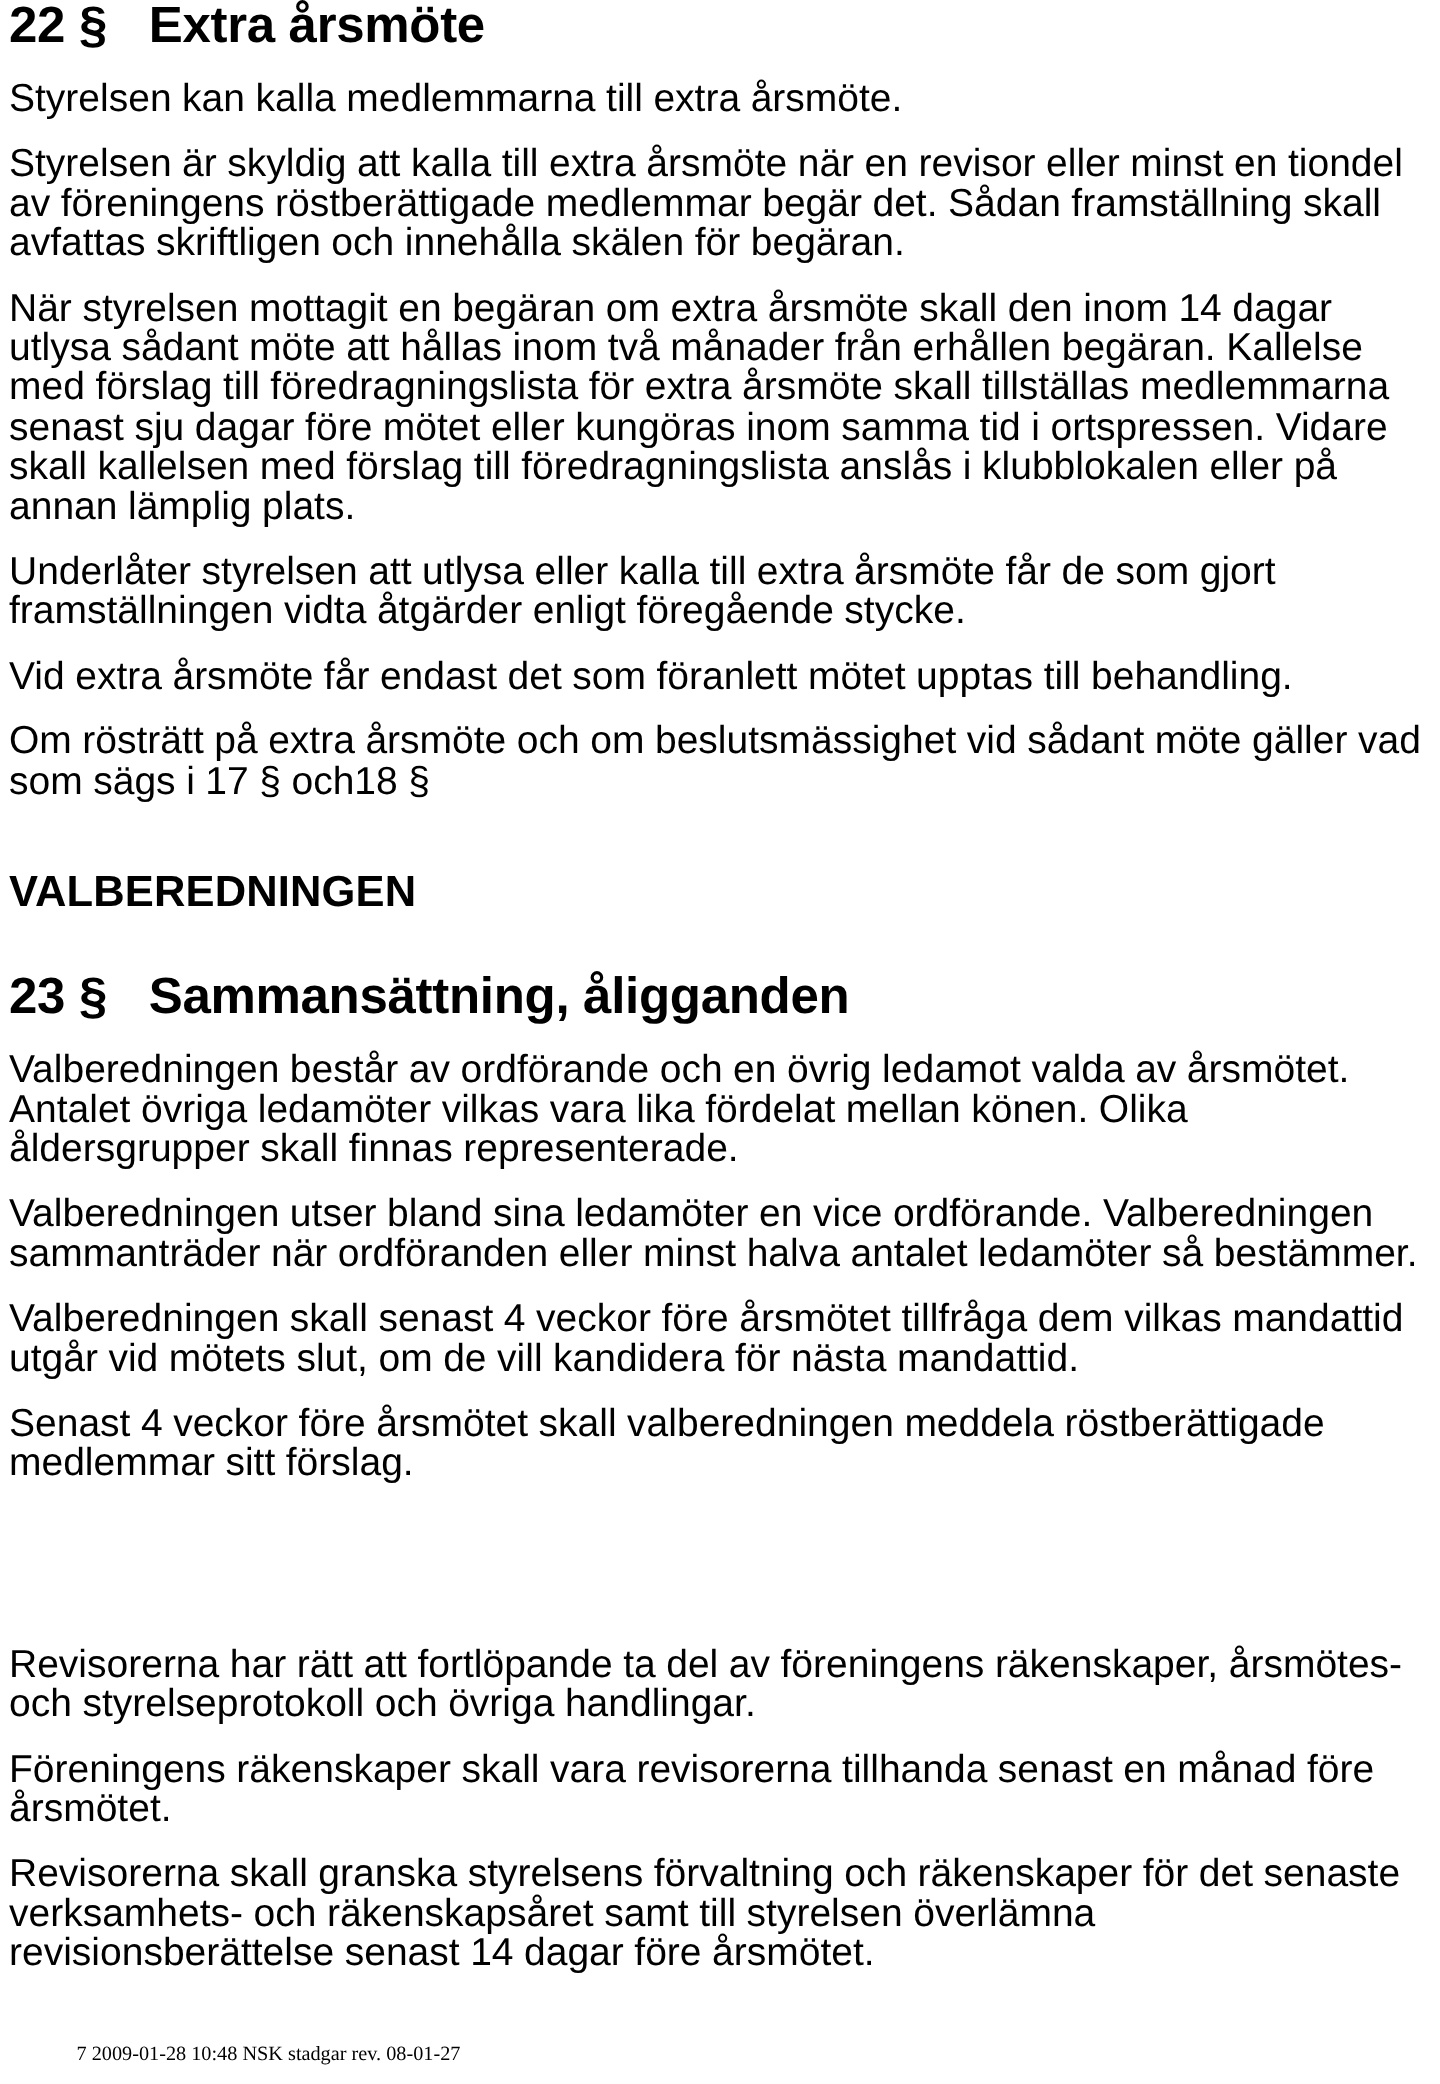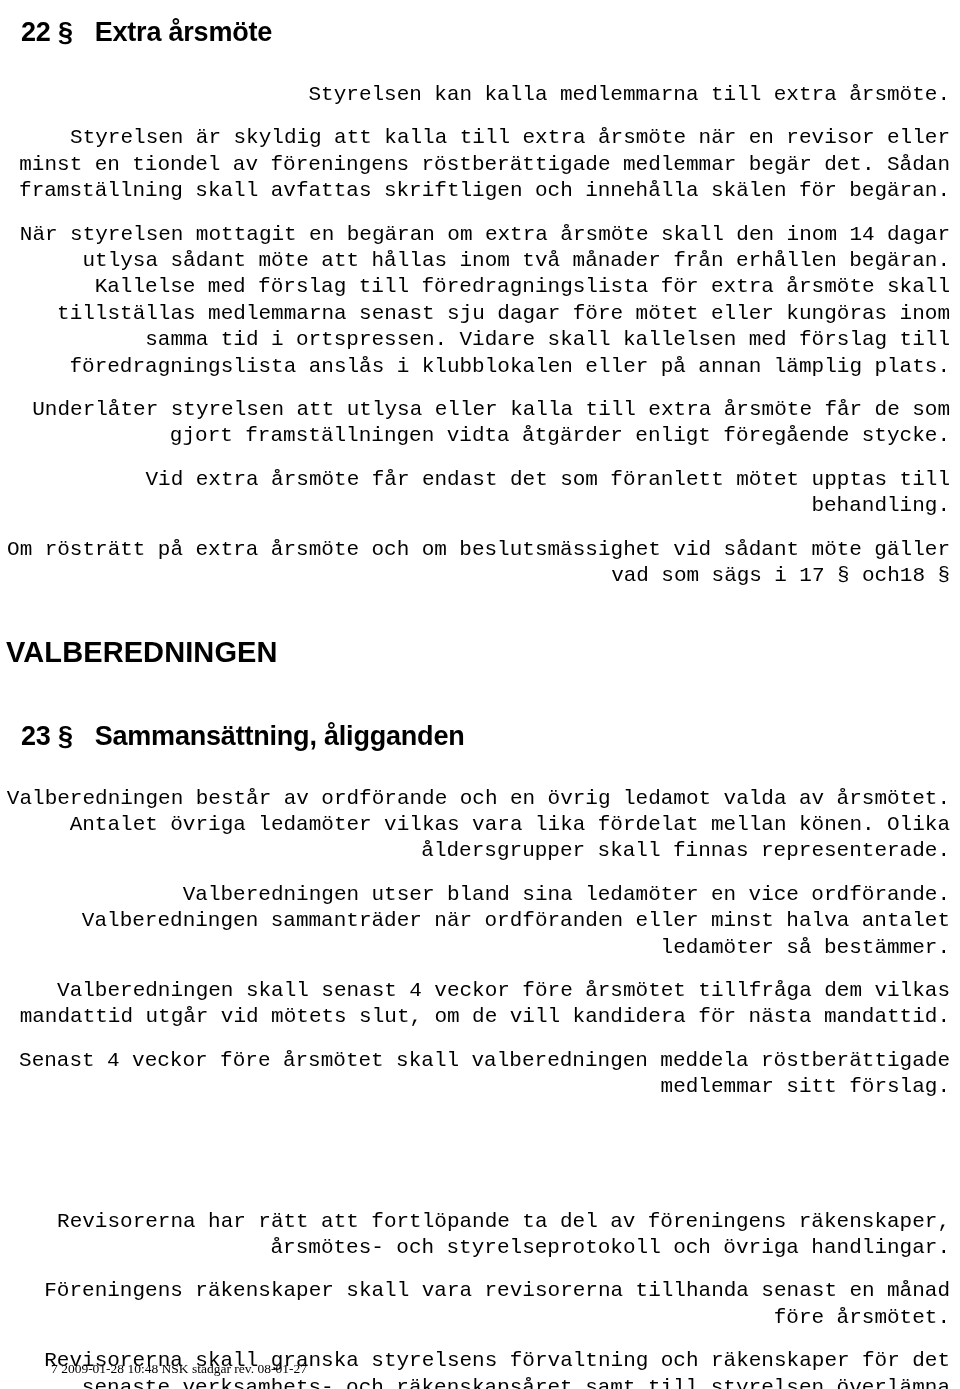--- a/index.html
+++ b/index.html
@@ -25,46 +25,46 @@
     width: 960px;
     height: 1389px;
     box-sizing: border-box;
     padding: 0 10px 0 6px;
   }
 
   
   .h-section {
     font-family: "Liberation Sans", "DejaVu Sans", sans-serif;
     font-weight: bold;
-    font-size: 27px;
+    font-size: 34px;
     line-height: 30px;
     letter-spacing: -0.2px;
-    margin: 15px;
+    margin: 0;
     white-space: pre;
   }
   .h-section.first {
     padding-top: 2px;
   }
   .h-block {
     font-family: "Liberation Sans", "DejaVu Sans", sans-serif;
     font-weight: bold;
     font-size: 29px;
     line-height: 28px;
     letter-spacing: 0.1px;
     margin: 0;
     white-space: pre;
   }
 
   
   .p {
-    font-family: Liberation Mono, monospace;
-    font-size: 21px;
+    font-family: Liberation Sans, sans-serif;
+    font-size: 26px;
     line-height: 26.4px;
     margin: 0;
-    text-align: right;
+    text-align: left;
     word-spacing: -0.2px;
   }
   .gap-md { height: 17px; }
   .gap-xl { height: 40px; }
   .gap-xxl { height: 48px; }
   .gap-head { height: 20px; }
 
   
   .footer {
     position: absolute;

